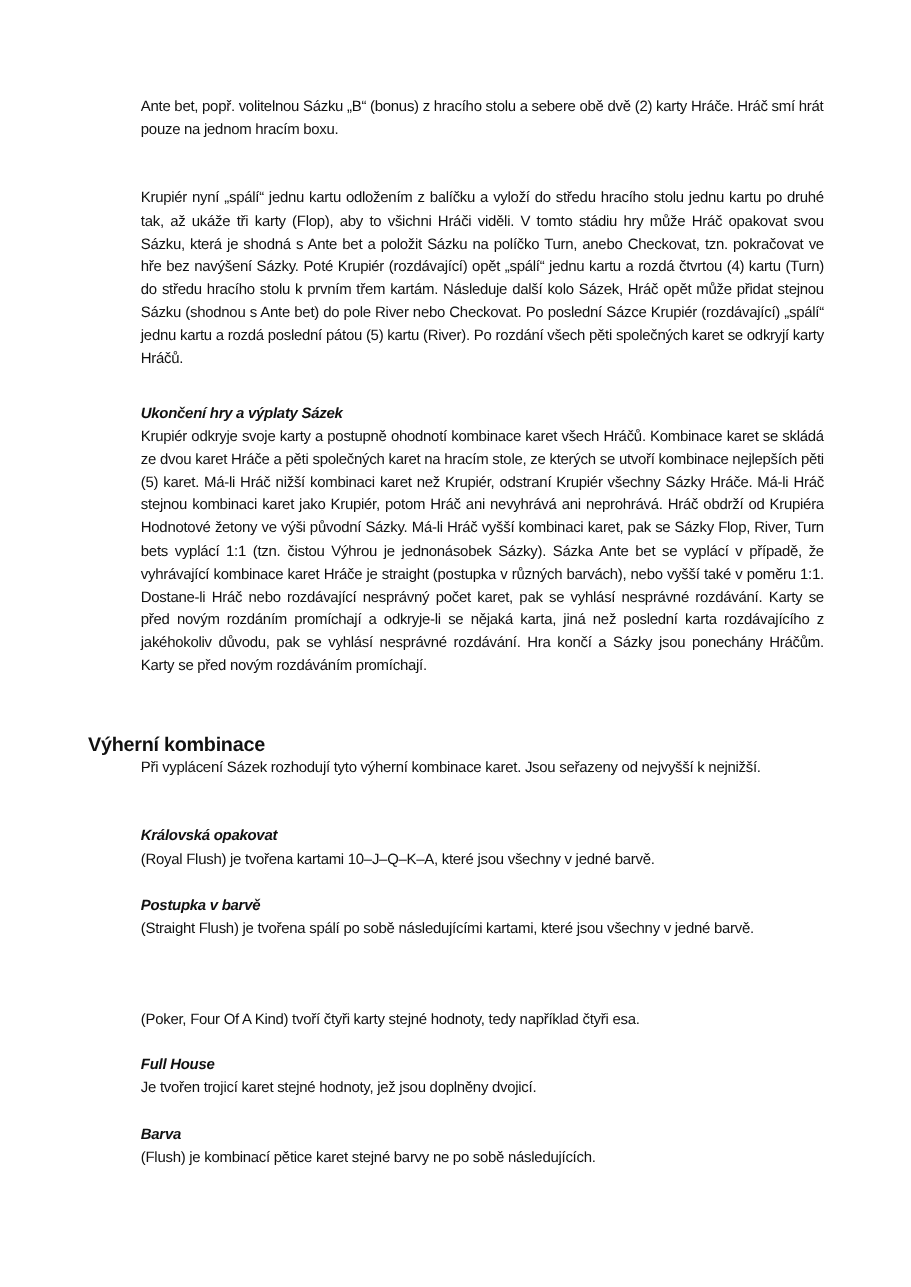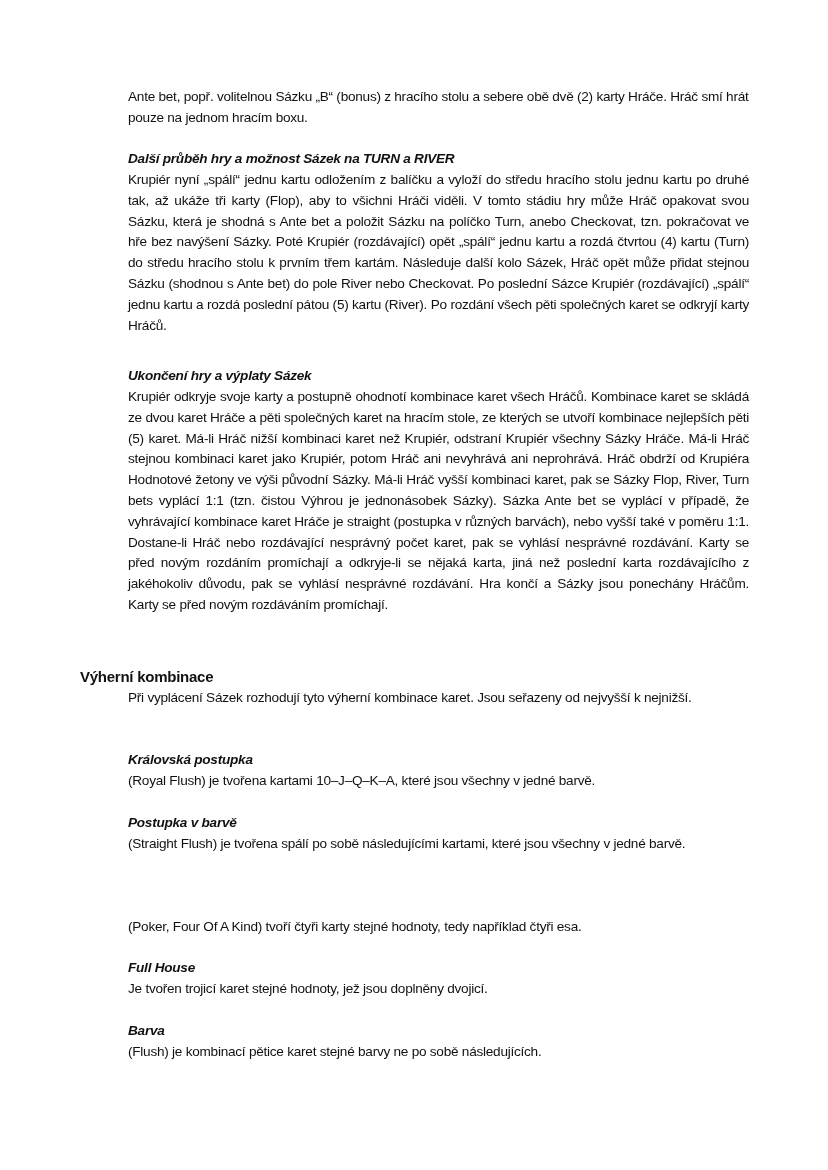--- a/index.html
+++ b/index.html
@@ -11,41 +11,40 @@
     .page { position: absolute; left: 0; top: 0; width: 828px; height: 1170px; }
     .p {
       position: absolute; left: 128px; width: 621px;
       font-size: 13.6px; line-height: 20.8px;
       letter-spacing: -0.25px;
       margin: 0;
     }
     .just { text-align: justify; text-align-last: left; }
     .h-italic { font-weight: bold; font-style: italic; }
     .h-main {
-      position: absolute; left: 80px; font-size: 15px; font-weight: bold;
+      position: absolute; left: 80px; font-size: 18px; font-weight: bold;
       line-height: 20.8px; letter-spacing: -0.25px; margin: 0;
     }
   </style>
 </head>
 <body>
 
 <div class="page">
 
   <p class="p" style="top:87px;">Ante bet, popř. volitelnou Sázku „B“ (bonus) z hracího stolu a sebere obě dvě (2) karty Hráče. Hráč smí hrát pouze na jednom hracím boxu.</p>
 
-  <p class="p h-italic" style="top:149px;">Další průběh hry a možnost Sázek na TURN a RIVER</p>
   <p class="p just" style="top:170px;">Krupiér nyní „spálí“ jednu kartu odložením z balíčku a vyloží do středu hracího stolu jednu kartu po druhé tak, až ukáže tři karty (Flop), aby to všichni Hráči viděli. V tomto stádiu hry může Hráč opakovat svou Sázku, která je shodná s Ante bet a položit Sázku na políčko Turn, anebo Checkovat, tzn. pokračovat ve hře bez navýšení Sázky. Poté Krupiér (rozdávající) opět „spálí“ jednu kartu a rozdá čtvrtou (4) kartu (Turn) do středu hracího stolu k prvním třem kartám. Následuje další kolo Sázek, Hráč opět může přidat stejnou Sázku (shodnou s Ante bet) do pole River nebo Checkovat. Po poslední Sázce Krupiér (rozdávající) „spálí“ jednu kartu a rozdá poslední pátou (5) kartu (River). Po rozdání všech pěti společných karet se odkryjí karty Hráčů.</p>
 
   <p class="p h-italic" style="top:366px;">Ukončení hry a výplaty Sázek</p>
   <p class="p just" style="top:387px;">Krupiér odkryje svoje karty a postupně ohodnotí kombinace karet všech Hráčů. Kombinace karet se skládá ze dvou karet Hráče a pěti společných karet na hracím stole, ze kterých se utvoří kombinace nejlepších pěti (5) karet. Má-li Hráč nižší kombinaci karet než Krupiér, odstraní Krupiér všechny Sázky Hráče. Má-li Hráč stejnou kombinaci karet jako Krupiér, potom Hráč ani nevyhrává ani neprohrává. Hráč obdrží od Krupiéra Hodnotové žetony ve výši původní Sázky. Má-li Hráč vyšší kombinaci karet, pak se Sázky Flop, River, Turn bets vyplácí 1:1 (tzn. čistou Výhrou je jednonásobek Sázky). Sázka Ante bet se vyplácí v případě, že vyhrávající kombinace karet Hráče je straight (postupka v různých barvách), nebo vyšší také v poměru 1:1. Dostane-li Hráč nebo rozdávající nesprávný počet karet, pak se vyhlásí nesprávné rozdávání. Karty se před novým rozdáním promíchají a odkryje-li se nějaká karta, jiná než poslední karta rozdávajícího z jakéhokoliv důvodu, pak se vyhlásí nesprávné rozdávání. Hra končí a Sázky jsou ponechány Hráčům. Karty se před novým rozdáváním promíchají.</p>
 
   <p class="h-main" style="top:667px;">Výherní kombinace</p>
   <p class="p just" style="top:688px;">Při vyplácení Sázek rozhodují tyto výherní kombinace karet. Jsou seřazeny od nejvyšší k nejnižší.</p>
 
-  <p class="p h-italic" style="top:750px;">Královská postupka</p>
+  <p class="p h-italic" style="top:750px;">Královská opakovat</p>
   <p class="p" style="top:771px;">(Royal Flush) je tvořena kartami 10–J–Q–K–A, které jsou všechny v jedné barvě.</p>
 
   <p class="p h-italic" style="top:813px;">Postupka v barvě</p>
   <p class="p" style="top:834px; width:610px;">(Straight Flush) je tvořena spálí po sobě následujícími kartami, které jsou všechny v jedné barvě.</p>
 
   <p class="p" style="top:917px;">(Poker, Four Of A Kind) tvoří čtyři karty stejné hodnoty, tedy například čtyři esa.</p>
 
   <p class="p h-italic" style="top:958px;">Full House</p>
   <p class="p" style="top:979px;">Je tvořen trojicí karet stejné hodnoty, jež jsou doplněny dvojicí.</p>
 

